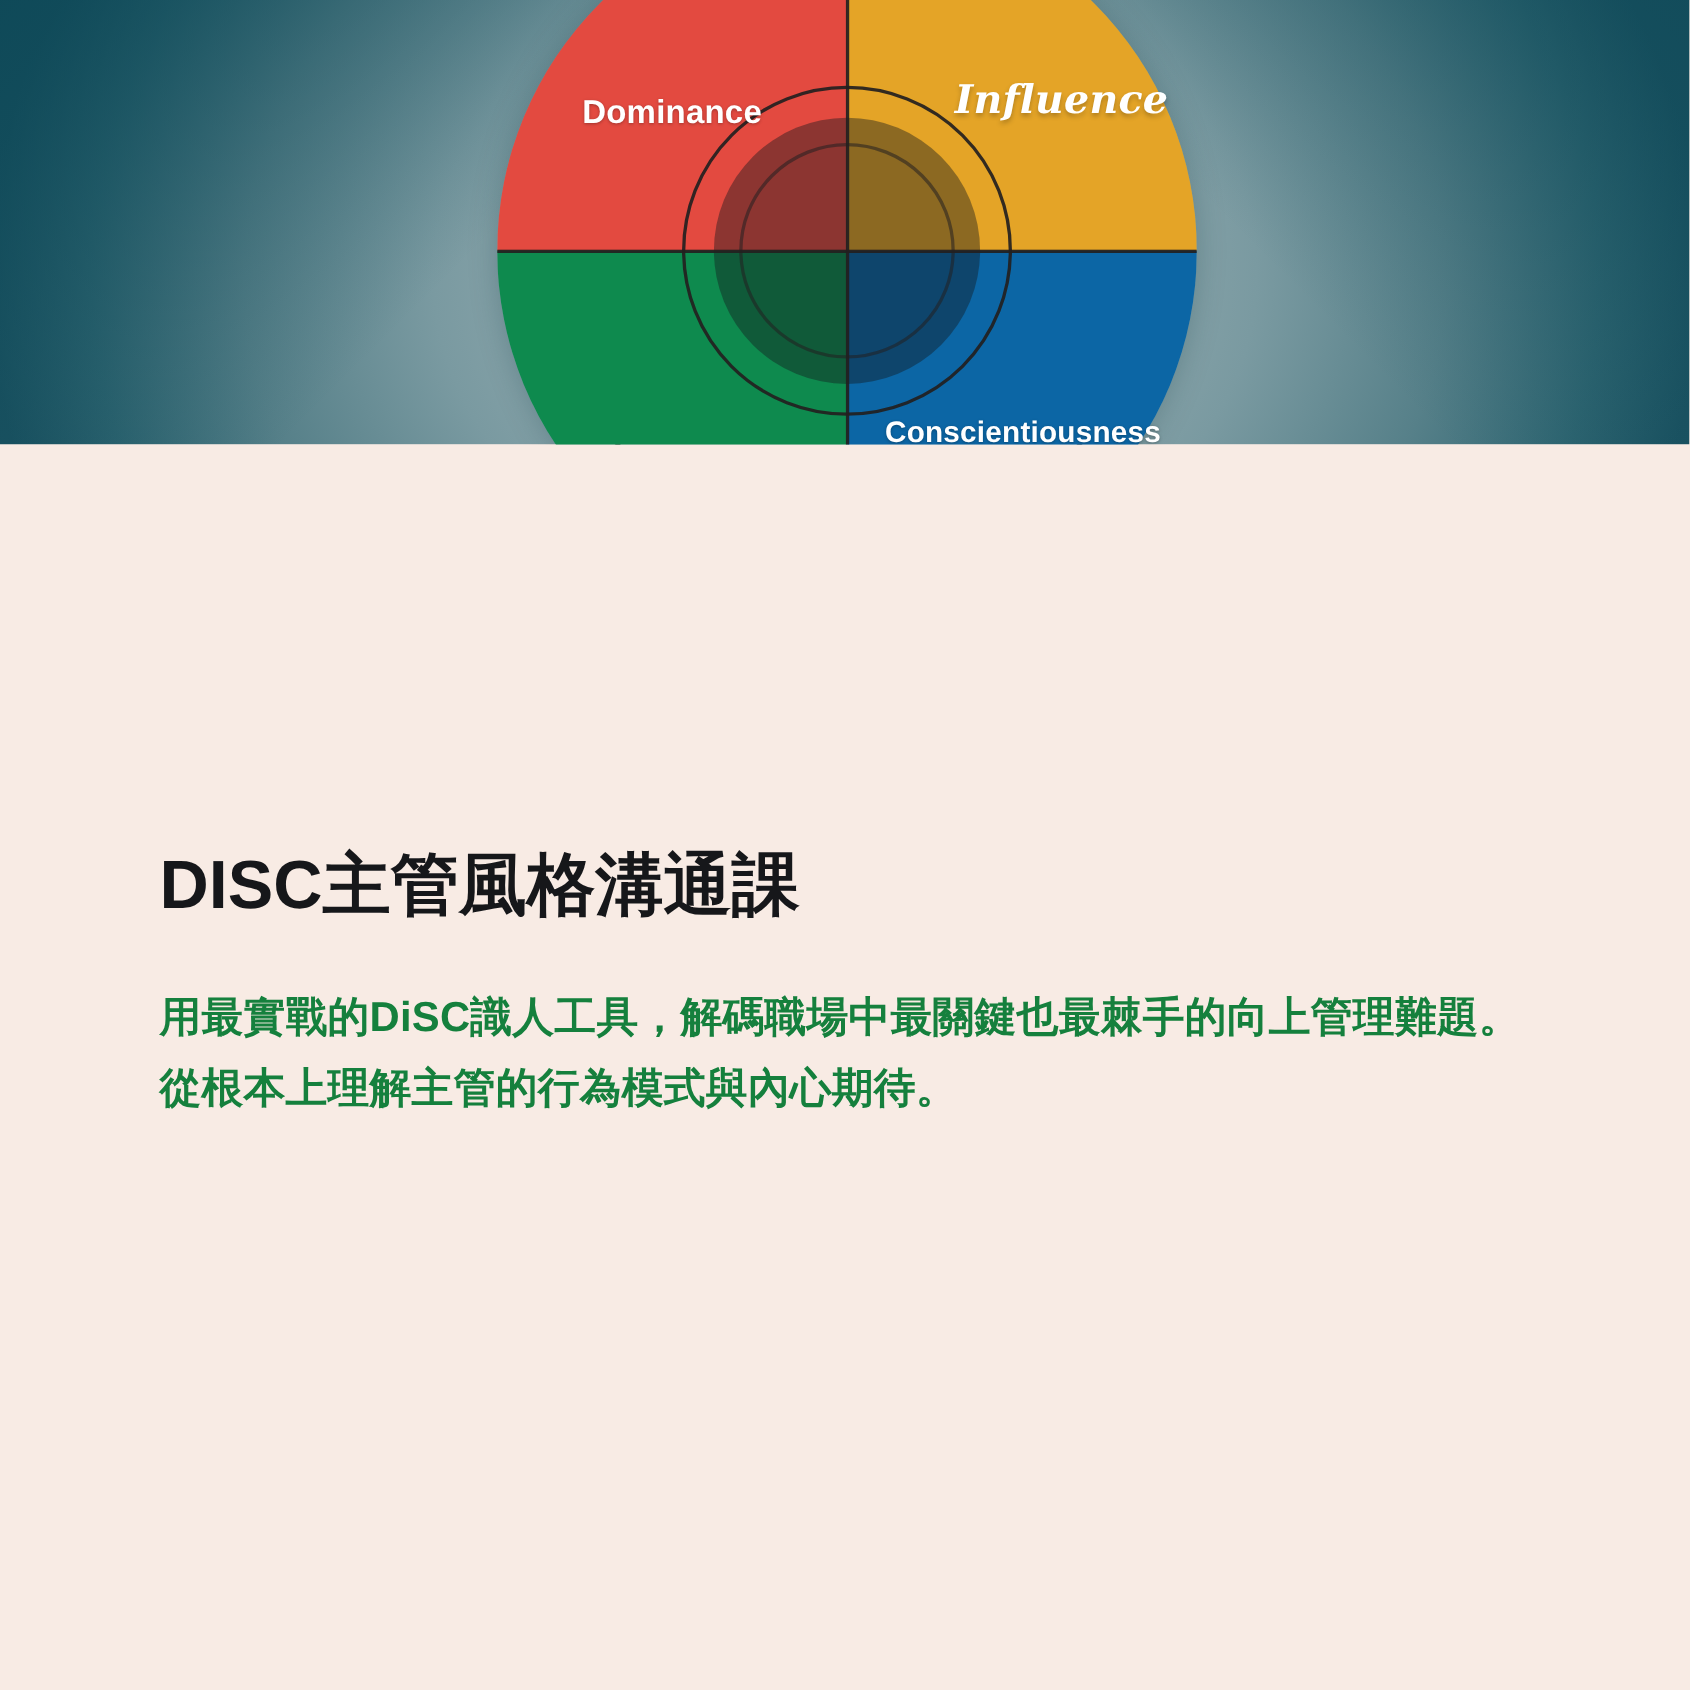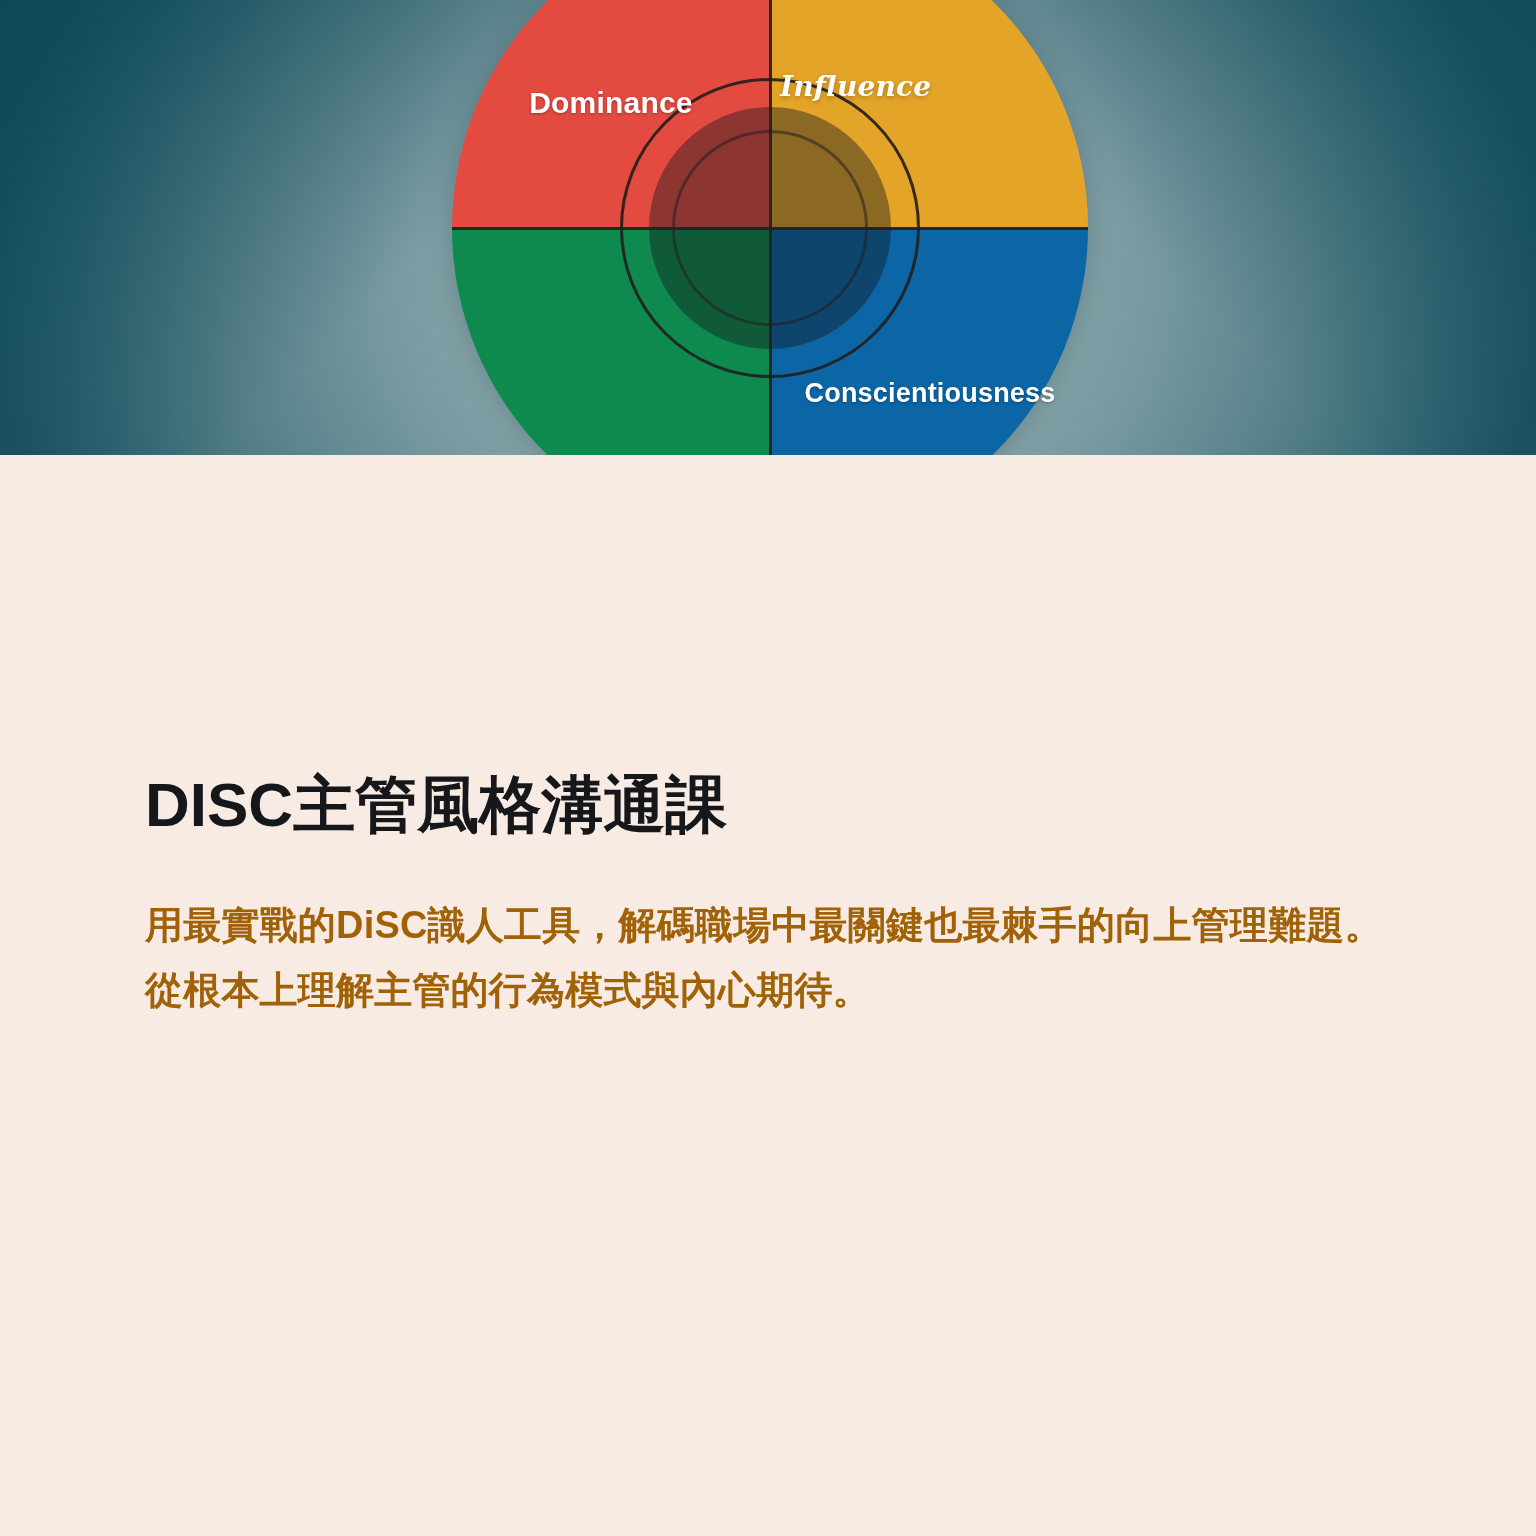--- a/index.html
+++ b/index.html
@@ -20,21 +20,21 @@
     height: 1536px;
     background: #f8ebe4;
   }
 
   
   .hero {
     position: absolute;
     top: 0;
     left: 0;
     width: 1536px;
-    height: 455px;
+    height: 404px;
     overflow: hidden;
   }
   .hero-bg {
     position: absolute;
     inset: 0;
     background:
       radial-gradient(ellipse 780px 620px at 50% 62%,
         #9fb4b8 0%,
         #8fa8ad 28%,
         #7a9aa1 48%,
@@ -129,22 +129,22 @@
     text-shadow: 0 1px 3px rgba(0,0,0,0.30);
     white-space: nowrap;
   }
   .label-d {
     left: 18px; top: 176px;
     width: 282px; text-align: center;
     font-size: 30px;
   }
   .label-i {
     right: 26px; top: 160px;
-    width: 282px; text-align: left;
-    font-size: 28px;
+    width: 282px; text-align: right;
+    font-size: 36px;
     font-family: "DejaVu Serif", "Liberation Serif", serif;
     font-style: italic;
     font-weight: 700;
     text-shadow: 0 2px 5px rgba(0,0,0,0.25);
   }
   .label-s {
     left: 18px; top: 444px;
     width: 282px; text-align: center;
     font-size: 30px;
   }
@@ -179,21 +179,21 @@
     font-size: 62px;
     font-weight: 700;
     color: #16171a;
     letter-spacing: 0px;
     line-height: 1.12;
     margin: 0 0 54px 0;
   }
   .para {
     font-size: 38px;
     font-weight: 700;
-    color: #a16207;
+    color: #15803d;
     line-height: 1.70;
     letter-spacing: 0.2px;
     margin: 0 0 44px 0;
     max-width: 1255px;
   }
 </style>
 </head>
 <body>
 
 <div class="page">

